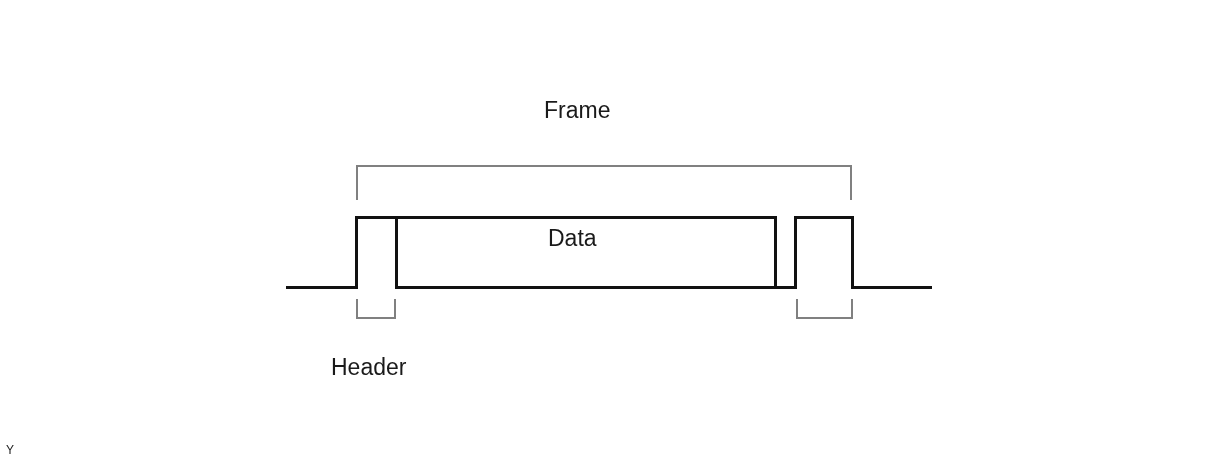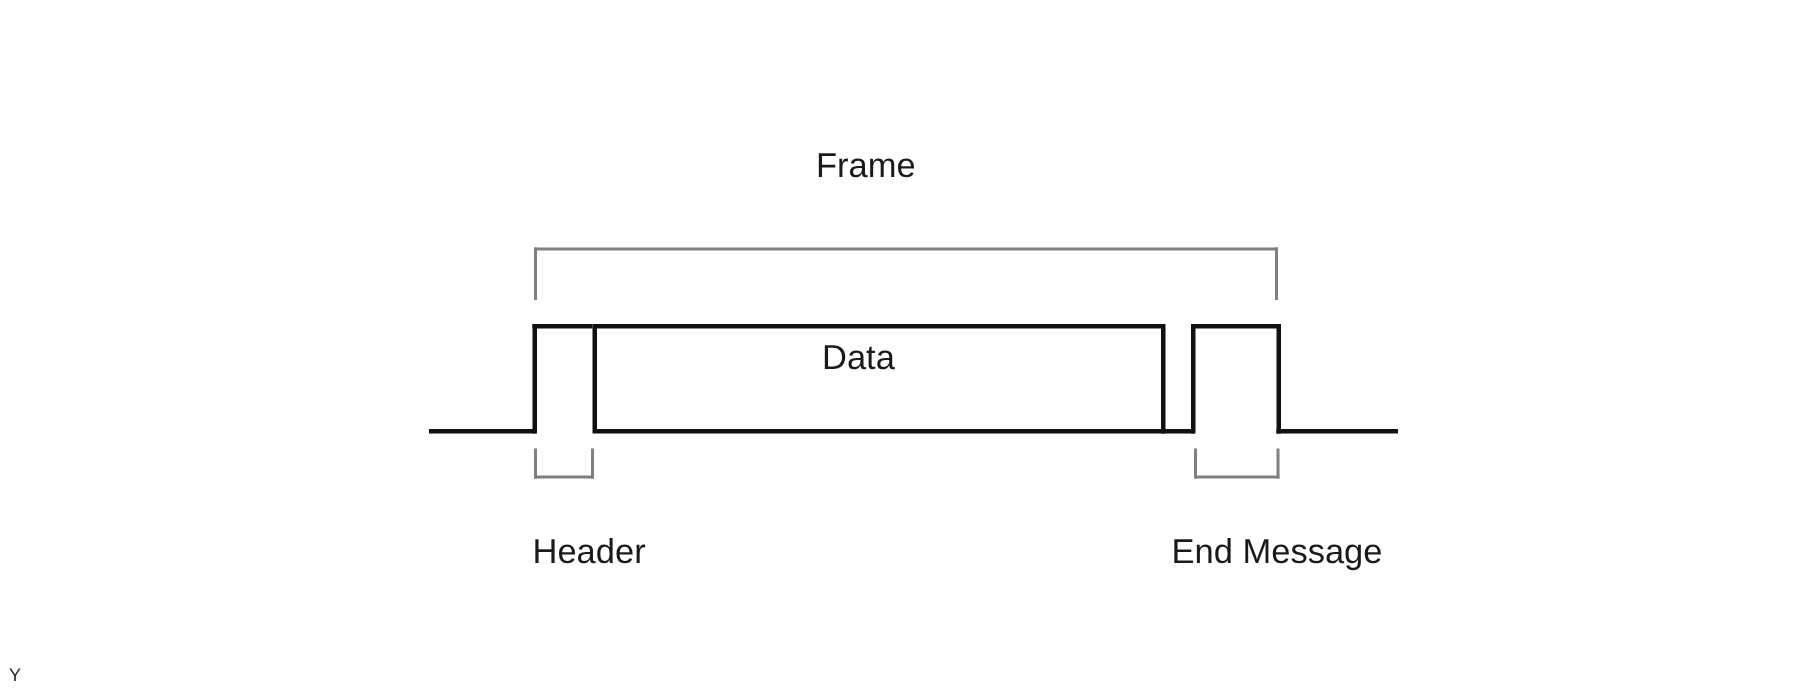--- a/index.html
+++ b/index.html
@@ -61,21 +61,21 @@
 
   
   .lbl {
     font-size: 23px;
     line-height: 1.1;
     color: var(--text);
     white-space: nowrap;
   }
   .frame-label       { left: 544px; top: 98px;  }
   .data-label        { left: 548px; top: 226px; text-align: right; }
-  .header-label      { left: 331px; top: 355px; margin-left: 24px; }
+  .header-label      { left: 331px; top: 355px; }
   .end-message-label { left: 781px; top: 355px; }
   .y-label {
     left: 6px; top: 444px;
     font-size: 12px;
     color: #222222;
   }
 </style>
 </head>
 <body>
 
@@ -95,17 +95,16 @@
   <div class="abs sig baseline-mid"></div>
   <div class="abs sig end-rise"></div>
   <div class="abs sig end-top"></div>
   <div class="abs sig end-fall"></div>
   <div class="abs sig baseline-right"></div>
 
   <div class="abs header-underbracket"></div>
   <div class="abs end-underbracket"></div>
 
   <div class="abs lbl header-label">Header</div>
-  <div class="abs lbl end-message-label">End Message</div>
 
   <div class="abs lbl y-label">Y</div>
 
 </div>
 
 </body></html>

